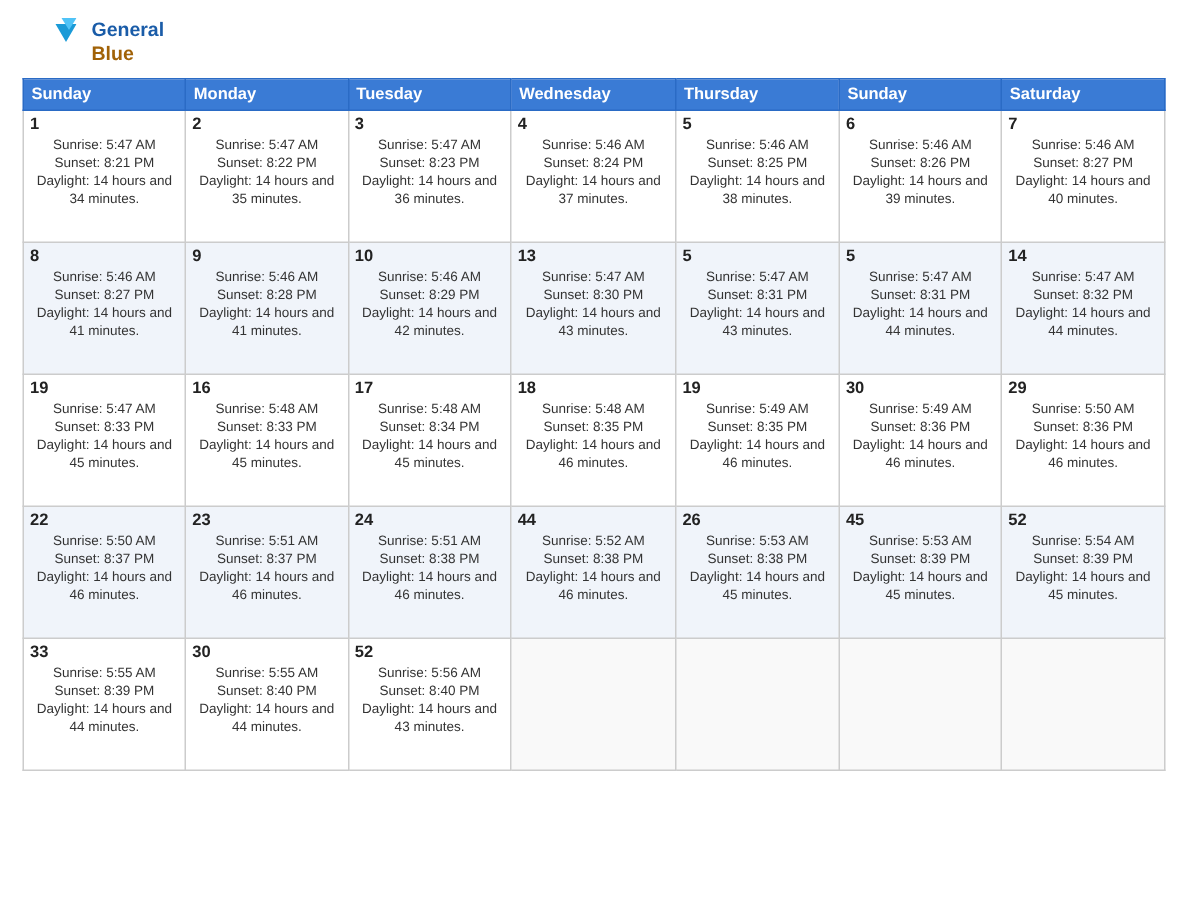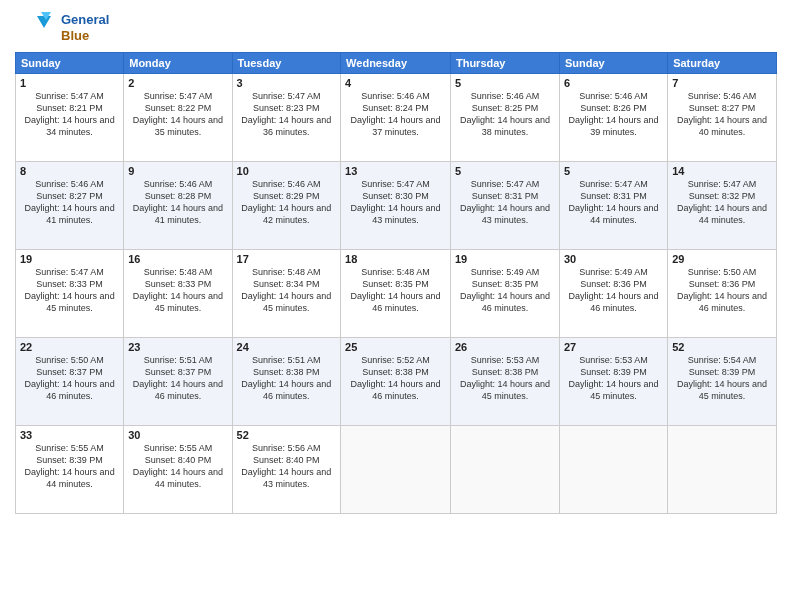--- a/index.html
+++ b/index.html
@@ -312,37 +312,37 @@
       </td>
           <td>
         <span class="day-num">24</span>
         <div class="day-info">
           Sunrise: 5:51 AM<br>
           Sunset: 8:38 PM<br>
           Daylight: 14 hours and 46 minutes.
         </div>
       </td>
           <td>
-        <span class="day-num">25</span>
+        <span class="day-num">44</span>
         <div class="day-info">
           Sunrise: 5:52 AM<br>
           Sunset: 8:38 PM<br>
           Daylight: 14 hours and 46 minutes.
         </div>
       </td>
           <td>
         <span class="day-num">26</span>
         <div class="day-info">
           Sunrise: 5:53 AM<br>
           Sunset: 8:38 PM<br>
           Daylight: 14 hours and 45 minutes.
         </div>
       </td>
           <td>
-        <span class="day-num">27</span>
+        <span class="day-num">45</span>
         <div class="day-info">
           Sunrise: 5:53 AM<br>
           Sunset: 8:39 PM<br>
           Daylight: 14 hours and 45 minutes.
         </div>
       </td>
           <td>
         <span class="day-num">52</span>
         <div class="day-info">
           Sunrise: 5:54 AM<br>

